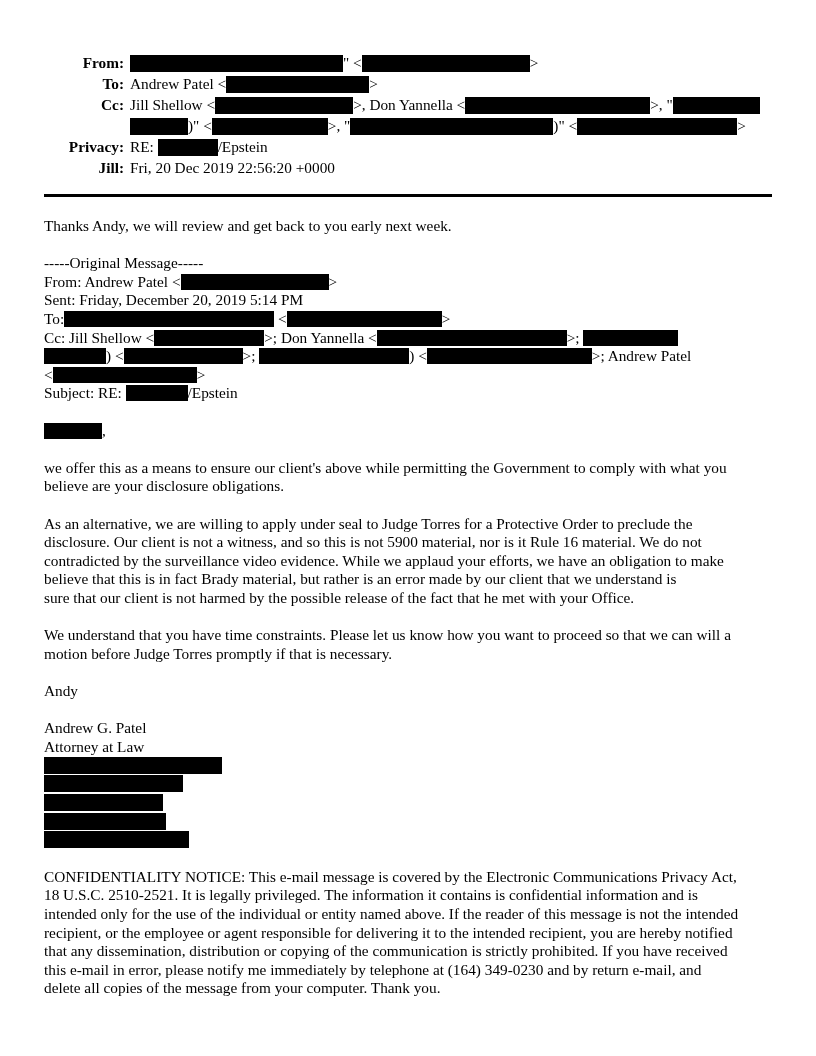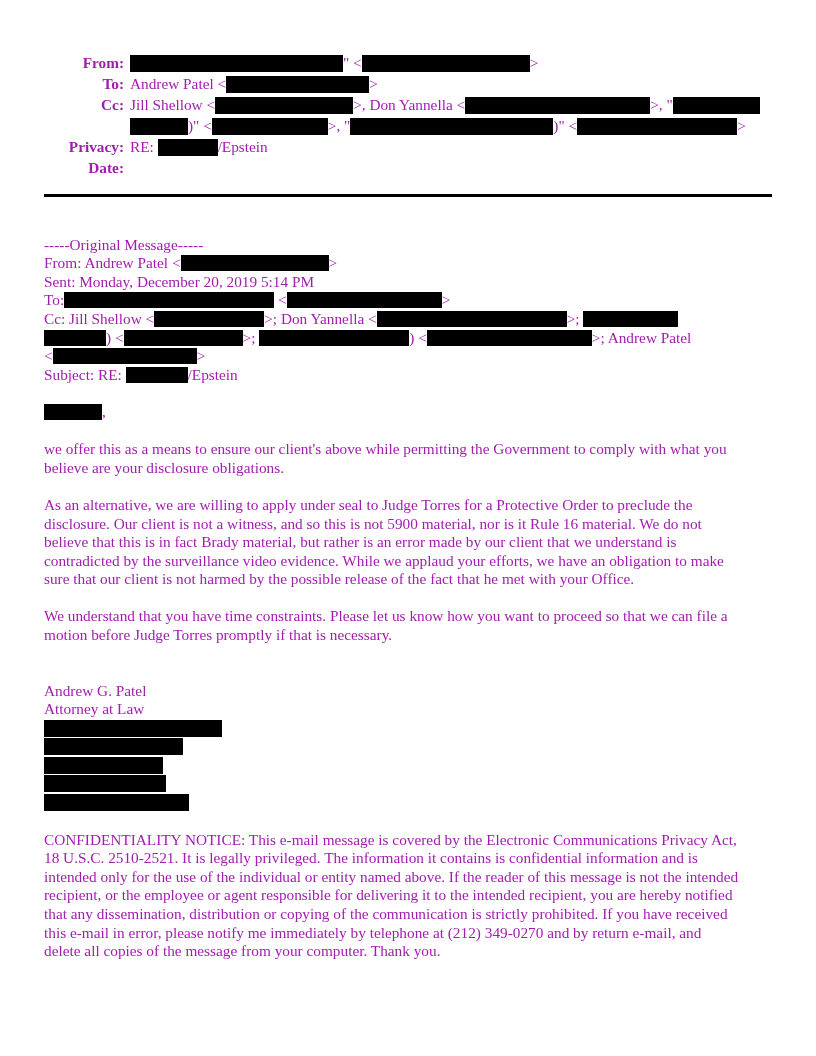--- a/index.html
+++ b/index.html
@@ -3,21 +3,21 @@
 <meta charset="utf-8">
 <style>
   html,body { margin:0; padding:0; background:#fff; }
   .page {
     width:816px; height:1056px;
     background:#ffffff;
     box-sizing:border-box;
     padding:52px 40px 0 44px;
     font-family:"Liberation Serif", serif;
     font-size:15.3px;
-    color:#a21caf;
+    color:#000000;
     overflow:hidden;
   }
   
   .hrow { display:flex; line-height:21px; }
   .hlabel { flex:none; width:80px; text-align:right; font-weight:bold; white-space:pre; }
   .hvalue { padding-left:6px; white-space:pre; }
   .hvalue .hline { line-height:21px; }
   .hvalue .red { height:17px; vertical-align:-3.5px; }
   
   .rule { border:none; border-top:3px solid #000; margin:16px 0 0 0; width:728px; }
@@ -42,59 +42,62 @@
       </div>
       <div class="hrow">
         <div class="hlabel">Cc:</div>
         <div class="hvalue"><div class="hline"><span>Jill Shellow &lt;</span><span class="red" style="width: 138px;"></span><span>&gt;, Don Yannella &lt;</span><span class="red" style="width: 185px;"></span><span>&gt;, "</span><span class="red" style="width: 87px;"></span></div><div class="hline"><span class="red" style="width: 58px;"></span><span>)" &lt;</span><span class="red" style="width: 116px;"></span><span>&gt;, "</span><span class="red" style="width: 203px;"></span><span>)" &lt;</span><span class="red" style="width: 160px;"></span><span>&gt;</span></div></div>
       </div>
       <div class="hrow">
         <div class="hlabel">Privacy:</div>
         <div class="hvalue"><div class="hline"><span>RE: </span><span class="red" style="width: 60px;"></span><span>/Epstein</span></div></div>
       </div>
       <div class="hrow">
-        <div class="hlabel">Date:</div>
+        <div class="hlabel">Jill:</div>
+        <div class="hvalue"><div class="hline"><span>Fri, 20 Dec 2019 22:56:20 +0000</span></div></div>
       </div>
     </div>
   <hr class="rule">
   <div id="email-body" class="bodyblock">
+      <div class="bline"><span>Thanks Andy, we will review and get back to you early next week.</span></div>
       <div class="bline"></div>
       <div class="bline"><span>-----Original Message-----</span></div>
       <div class="bline"><span>From: Andrew Patel &lt;</span><span class="red" style="width: 148px;"></span><span>&gt;</span></div>
-      <div class="bline"><span>Sent: Monday, December 20, 2019 5:14 PM</span></div>
+      <div class="bline"><span>Sent: Friday, December 20, 2019 5:14 PM</span></div>
       <div class="bline"><span>To:</span><span class="red" style="width: 210px;"></span><span> &lt;</span><span class="red" style="width: 155px;"></span><span>&gt;</span></div>
       <div class="bline"><span>Cc: Jill Shellow &lt;</span><span class="red" style="width: 110px;"></span><span>&gt;; Don Yannella &lt;</span><span class="red" style="width: 190px;"></span><span>&gt;; </span><span class="red" style="width: 95px;"></span></div>
       <div class="bline"><span class="red" style="width: 62px;"></span><span>) &lt;</span><span class="red" style="width: 119px;"></span><span>&gt;; </span><span class="red" style="width: 150px;"></span><span>) &lt;</span><span class="red" style="width: 165px;"></span><span>&gt;; Andrew Patel</span></div>
       <div class="bline"><span>&lt;</span><span class="red" style="width: 144px;"></span><span>&gt;</span></div>
       <div class="bline"><span>Subject: RE: </span><span class="red" style="width: 62px;"></span><span>/Epstein</span></div>
       <div class="bline"></div>
       <div class="bline"><span class="red" style="width: 58px;"></span><span>,</span></div>
       <div class="bline"></div>
       <div class="bline"><span>we offer this as a means to ensure our client's above while permitting the Government to comply with what you</span></div>
       <div class="bline"><span>believe are your disclosure obligations.</span></div>
       <div class="bline"></div>
       <div class="bline"><span>As an alternative, we are willing to apply under seal to Judge Torres for a Protective Order to preclude the</span></div>
       <div class="bline"><span>disclosure. Our client is not a witness, and so this is not 5900 material, nor is it Rule 16 material. We do not</span></div>
+      <div class="bline"><span>contradicted by the surveillance video evidence. While we applaud your efforts, we have an obligation to make</span></div>
       <div class="bline"><span>believe that this is in fact Brady material, but rather is an error made by our client that we understand is</span></div>
-      <div class="bline"><span>contradicted by the surveillance video evidence. While we applaud your efforts, we have an obligation to make</span></div>
       <div class="bline"><span>sure that our client is not harmed by the possible release of the fact that he met with your Office.</span></div>
       <div class="bline"></div>
-      <div class="bline"><span>We understand that you have time constraints. Please let us know how you want to proceed so that we can file a</span></div>
+      <div class="bline"><span>We understand that you have time constraints. Please let us know how you want to proceed so that we can will a</span></div>
       <div class="bline"><span>motion before Judge Torres promptly if that is necessary.</span></div>
       <div class="bline"></div>
+      <div class="bline"><span>Andy</span></div>
       <div class="bline"></div>
       <div class="bline"><span>Andrew G. Patel</span></div>
       <div class="bline"><span>Attorney at Law</span></div>
       <div class="bline"><span class="red" style="width: 178px; height: 17px; vertical-align: -3.5px;"></span></div>
       <div class="bline"><span class="red" style="width: 139px; height: 17px; vertical-align: -3.5px;"></span></div>
       <div class="bline"><span class="red" style="width: 119px; height: 17px; vertical-align: -3.5px;"></span></div>
       <div class="bline"><span class="red" style="width: 122px; height: 17px; vertical-align: -3.5px;"></span></div>
       <div class="bline"><span class="red" style="width: 145px; height: 17px; vertical-align: -3.5px;"></span></div>
       <div class="bline"></div>
       <div class="bline"><span>CONFIDENTIALITY NOTICE: This e-mail message is covered by the Electronic Communications Privacy Act,</span></div>
       <div class="bline"><span>18 U.S.C. 2510-2521. It is legally privileged. The information it contains is confidential information and is</span></div>
       <div class="bline"><span>intended only for the use of the individual or entity named above. If the reader of this message is not the intended</span></div>
       <div class="bline"><span>recipient, or the employee or agent responsible for delivering it to the intended recipient, you are hereby notified</span></div>
       <div class="bline"><span>that any dissemination, distribution or copying of the communication is strictly prohibited. If you have received</span></div>
-      <div class="bline"><span>this e-mail in error, please notify me immediately by telephone at (212) 349-0270 and by return e-mail, and</span></div>
+      <div class="bline"><span>this e-mail in error, please notify me immediately by telephone at (164) 349-0230 and by return e-mail, and</span></div>
       <div class="bline"><span>delete all copies of the message from your computer. Thank you.</span></div>
     </div>
 </div>
 
 </body></html>

